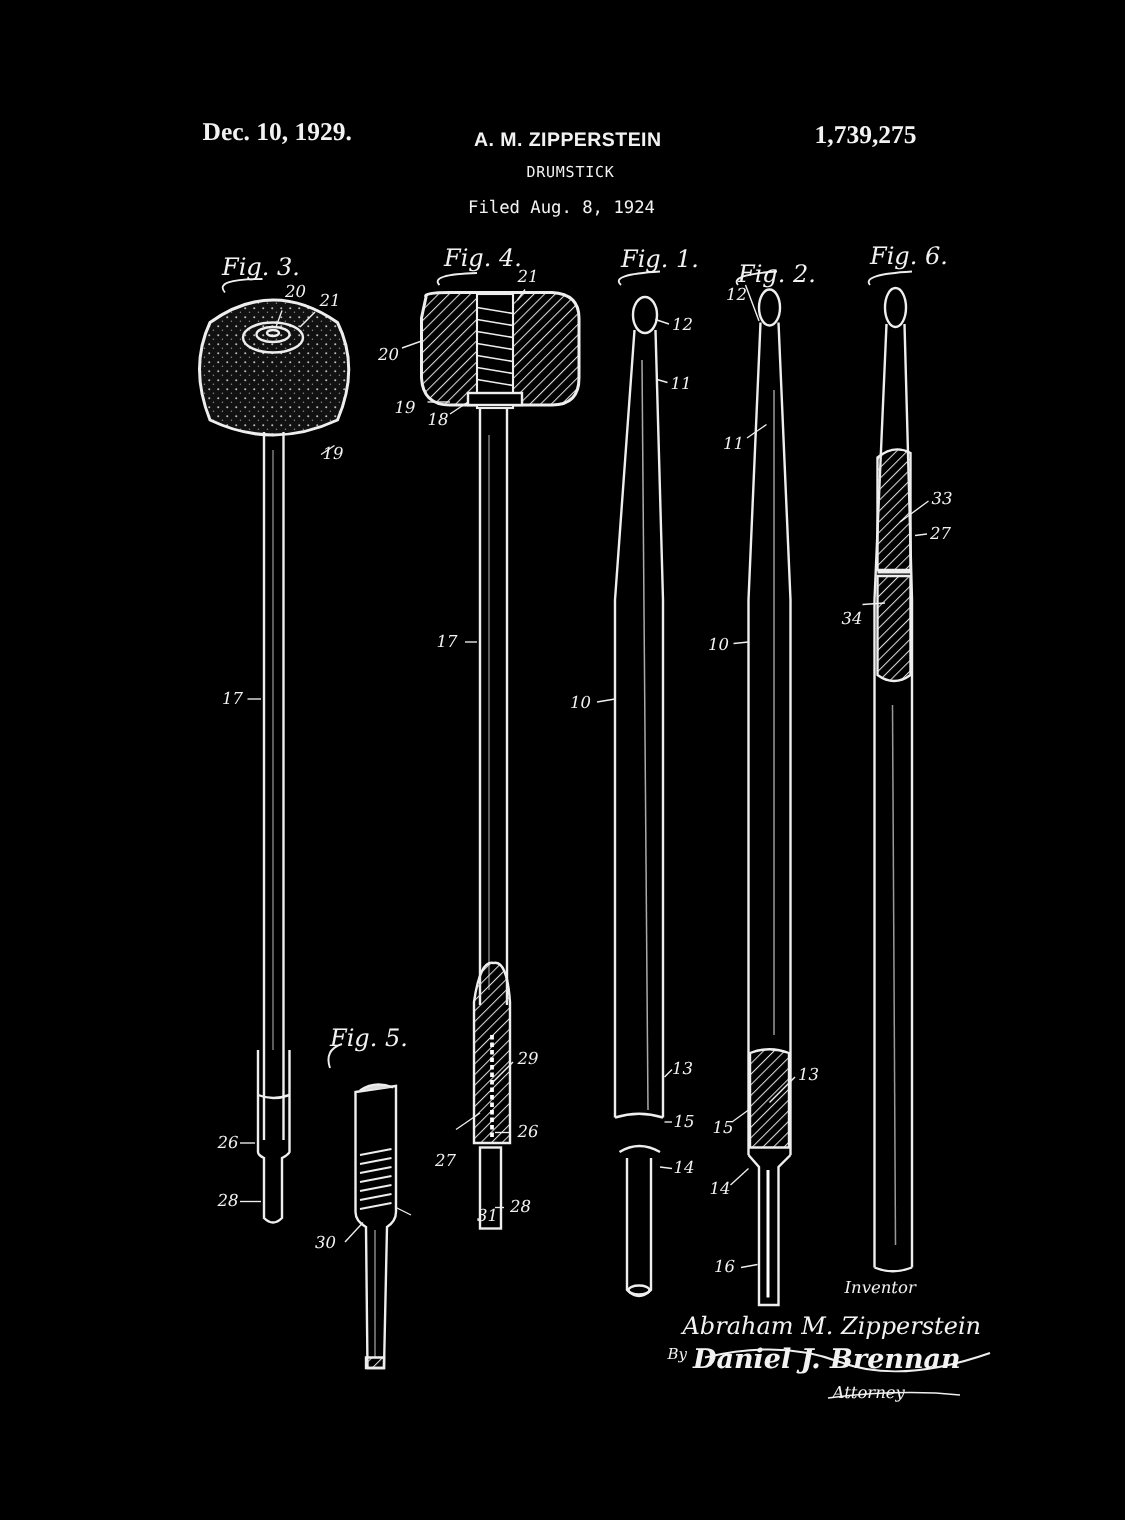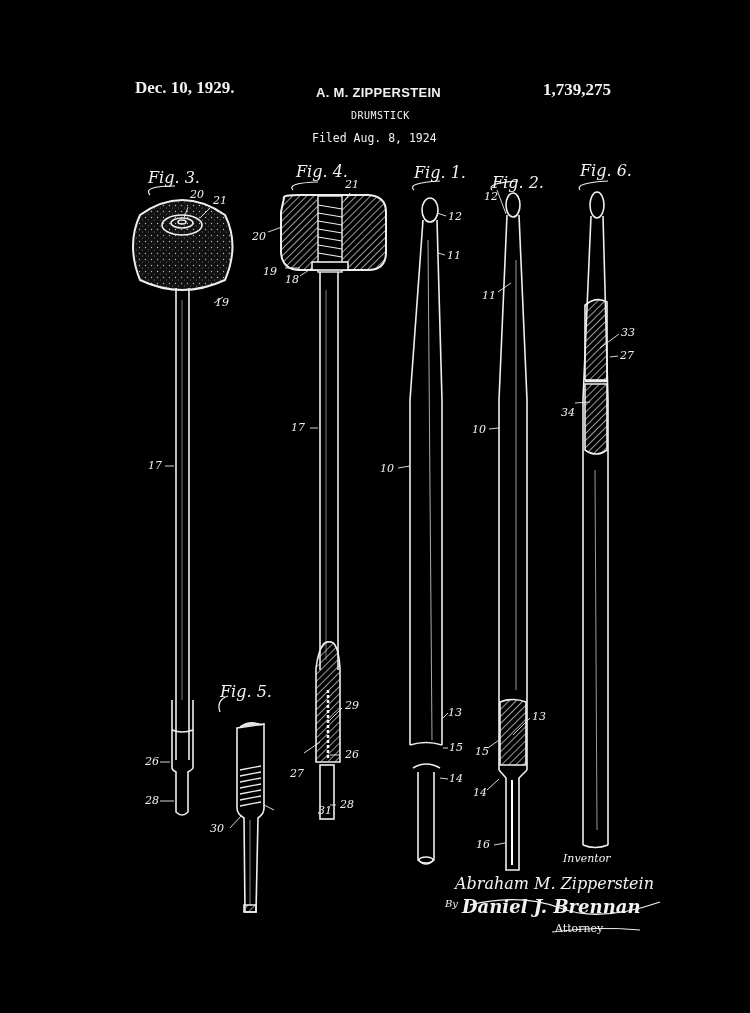--- a/index.html
+++ b/index.html
@@ -9,21 +9,21 @@
   .inventor-head { left:316px; top:85px; font-size:13px; font-weight:bold; font-family:"Liberation Sans", sans-serif; letter-spacing:0.3px; }
   .patent-no { left:543px; top:80px; font-size:17px; font-weight:bold; font-family:"Liberation Serif", serif; }
   .subtitle { left:351px; top:110px; font-size:10px; font-family:"DejaVu Sans Mono", monospace; letter-spacing:0.5px; }
   .filed { left:312px; top:131px; font-size:11.5px; font-family:"DejaVu Sans Mono", monospace; }
   .figlabel { font-family:"DejaVu Serif", serif; font-style:italic; font-size:16px; }
   .ref { font-family:"DejaVu Serif", serif; font-style:italic; font-size:11px; }
   .sig-name { left:455px; top:874px; font-family:"DejaVu Serif", serif; font-style:italic; font-size:16px; }
   .sig-inv { left:563px; top:852px; font-family:"DejaVu Serif", serif; font-style:italic; font-size:11px; }
   .sig-by { left:445px; top:898px; font-family:"DejaVu Serif", serif; font-style:italic; font-size:10px; }
   .sig-att { left:462px; top:896px; font-family:"DejaVu Serif", serif; font-style:italic; font-weight:bold; font-size:18px; }
-  .sig-attl { left:555px; top:922px; font-family:"DejaVu Serif", serif; font-size:11px; }
+  .sig-attl { left:555px; top:922px; font-family:"DejaVu Serif", serif; font-style:italic; font-size:11px; }
   svg.drawing { position:absolute; left:0; top:0; }
 </style>
 </head>
 <body>
 
 <div class="abs date">Dec. 10, 1929.</div>
 <div class="abs inventor-head">A. M. ZIPPERSTEIN</div>
 <div class="abs patent-no">1,739,275</div>
 <div class="abs subtitle">DRUMSTICK</div>
 <div class="abs filed">Filed Aug. 8, 1924</div>

